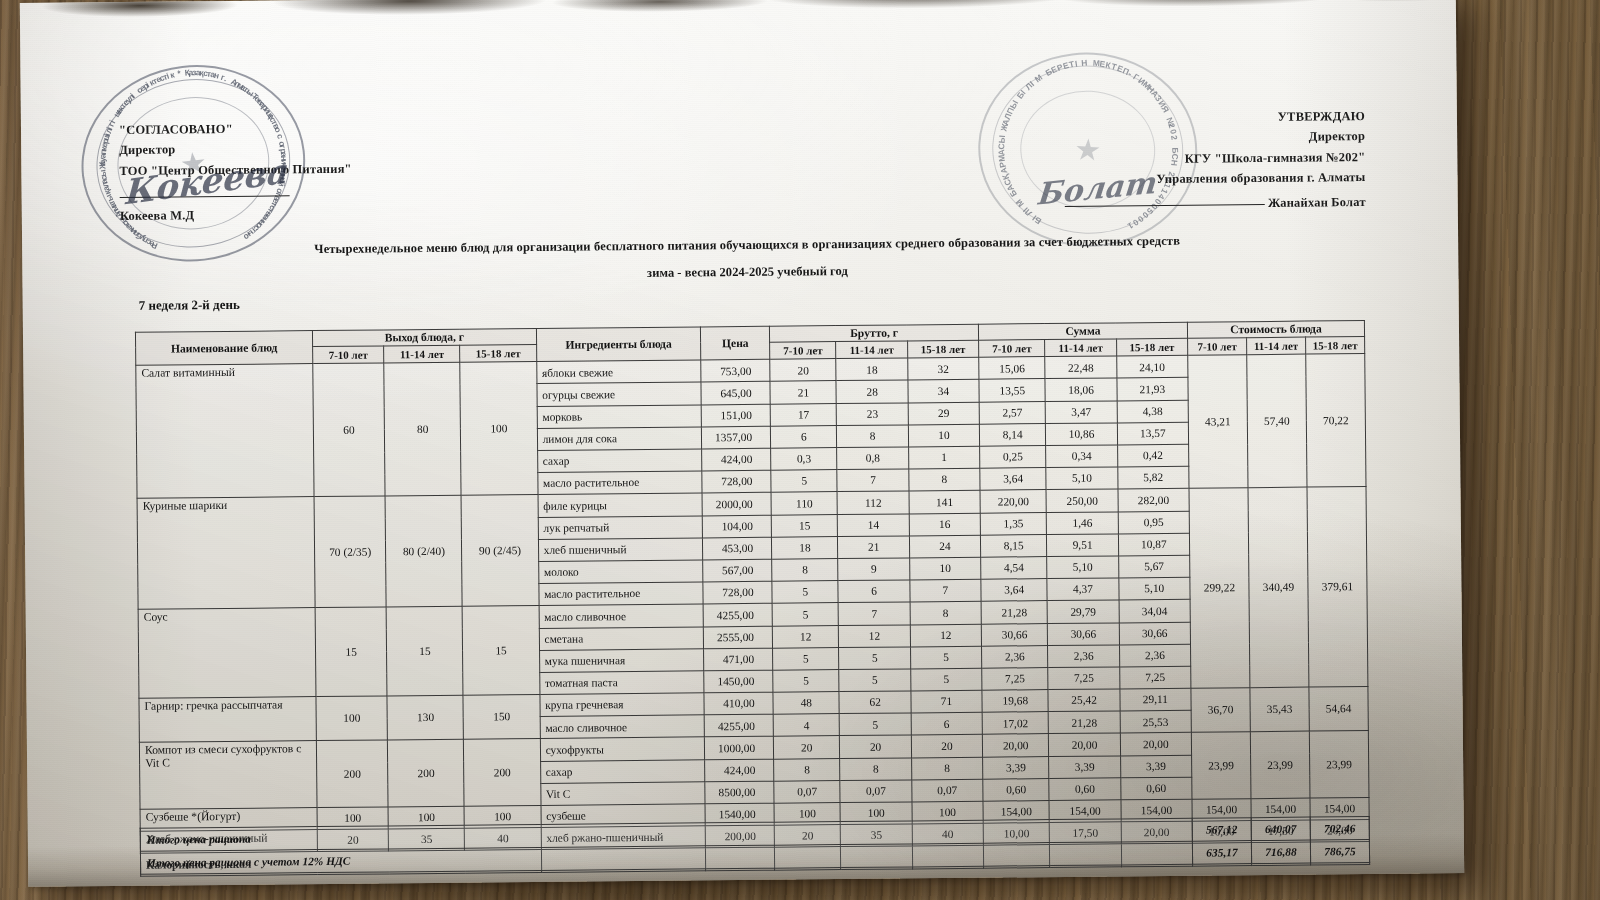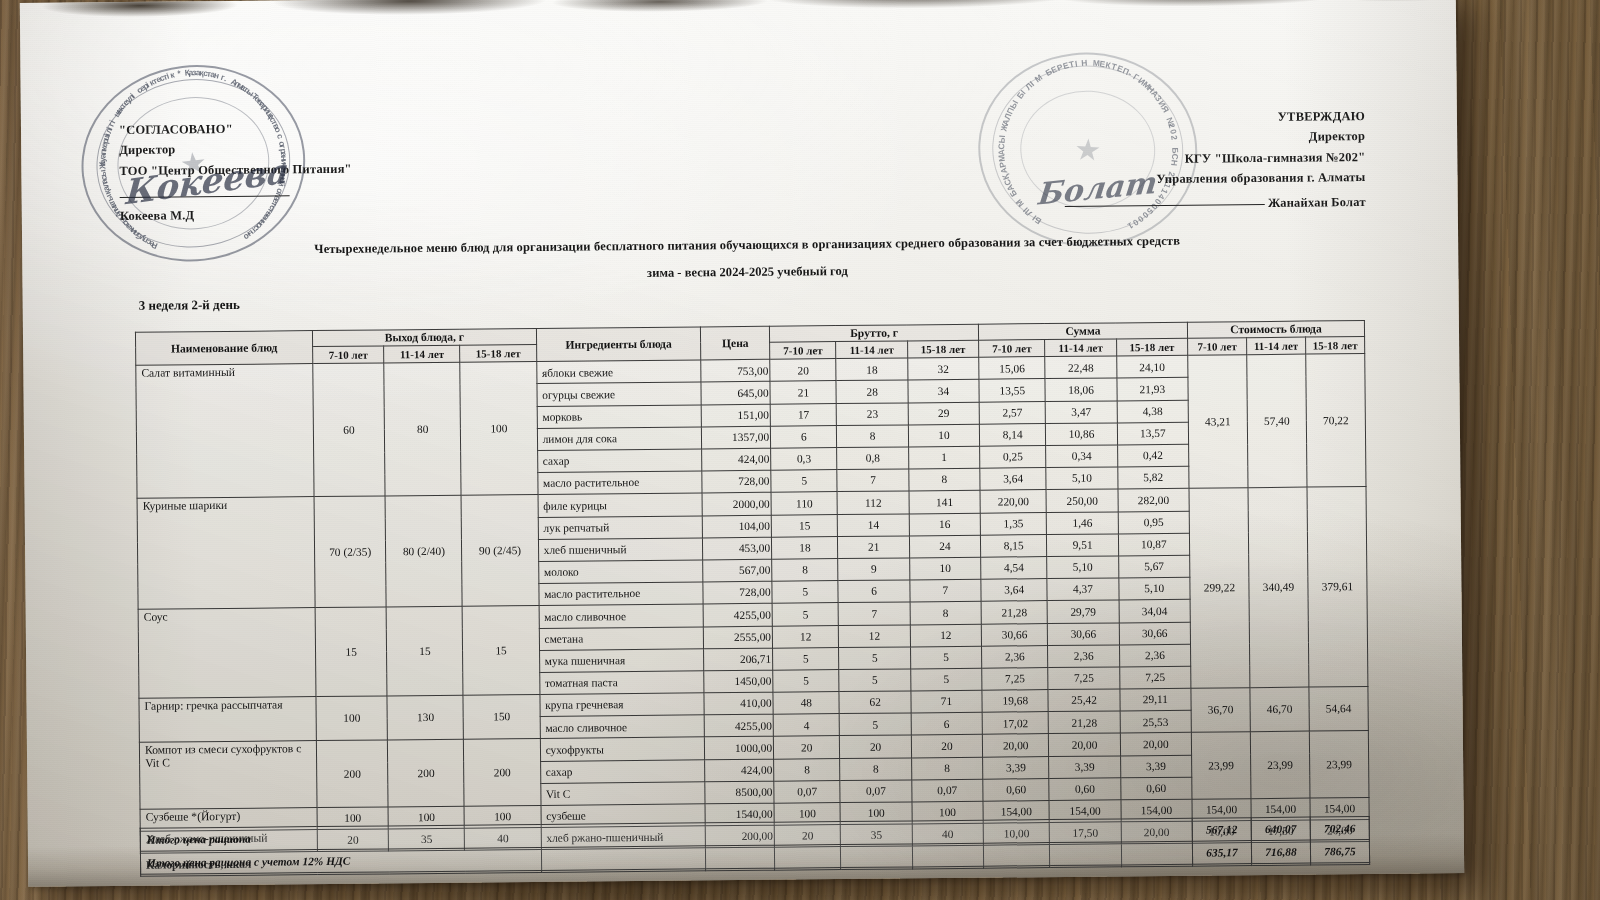--- a/index.html
+++ b/index.html
@@ -137,21 +137,21 @@
   #table-wrap{position:absolute;left:112px;top:330px;width:1230px;}
   table{border-collapse:collapse;width:100%;font-size:11.4px;color:#131313;
         font-family:"Liberation Serif",serif;background:rgba(255,255,255,.10);}
   th,td{border:1px solid #3a3a3a;padding:1px 3px;line-height:1.12;}
   thead th{font-weight:bold;text-align:center;background:rgba(225,223,216,.55);font-size:11.6px;}
   thead th.sub{font-size:11px;padding:2px 2px;}
   td{height:19.2px;}
   td.num{text-align:center;}
   td.name{text-align:left;padding-left:5px;font-size:11.6px;vertical-align:top;}
   td.ing{text-align:left;padding-left:5px;}
-  td.price{text-align:right;padding-right:1px;font-family:Liberation Serif, serif;}
+  td.price{text-align:right;padding-right:18px;font-family:Liberation Serif, serif;}
   td.cost{text-align:center;}
   tr.kcal td{font-weight:bold;text-align:left;padding-left:5px;height:20px;}
   .totrow td{font-weight:bold;font-style:italic;height:20px;}
   .totrow td.lbl{text-align:left;padding-left:6px;}
   .totrow td.val{text-align:center;}
   #totals-wrap{position:absolute;left:112px;top:826px;width:1230px;}
   #totals-wrap table{font-size:11.4px;}
 
   
   #glare{
@@ -409,21 +409,21 @@
     <div><span class="sig-line r"></span>
       <span>Жанайхан Болат</span></div>
   </div>
   <div class="signature" id="sig-right">Болат</div>
 
   <div id="title-wrap">
     <div id="doc-title">Четырехнедельное меню блюд для организации бесплатного питания обучающихся в организациях среднего образования за счет бюджетных средств</div>
     <div id="doc-subtitle">зима - весна 2024-2025 учебный год</div>
   </div>
 
-  <div id="week-day">3 неделя 2-й день</div>
+  <div id="week-day">7 неделя 2-й день</div>
 
   <div id="table-wrap">
     <table>
       <colgroup>
         <col style="width:14.4%">
           <col style="width:5.8%">
           <col style="width:6.2%">
           <col style="width:6.2%">
         <col style="width:13.4%">
           <col style="width:5.6%">
@@ -606,21 +606,21 @@
             <td class="price">2555,00</td>
             <td class="num">12</td>
             <td class="num">12</td>
             <td class="num">12</td>
             <td class="num">30,66</td>
             <td class="num">30,66</td>
             <td class="num">30,66</td>
           </tr>
           <tr>
             <td class="ing">мука пшеничная</td>
-            <td class="price">206,71</td>
+            <td class="price">471,00</td>
             <td class="num">5</td>
             <td class="num">5</td>
             <td class="num">5</td>
             <td class="num">2,36</td>
             <td class="num">2,36</td>
             <td class="num">2,36</td>
           </tr>
           <tr>
             <td class="ing">томатная паста</td>
             <td class="price">1450,00</td>
@@ -638,21 +638,21 @@
             <td class="num" rowspan="2">150</td>
             <td class="ing">крупа гречневая</td>
             <td class="price">410,00</td>
             <td class="num">48</td>
             <td class="num">62</td>
             <td class="num">71</td>
             <td class="num">19,68</td>
             <td class="num">25,42</td>
             <td class="num">29,11</td>
             <td class="cost" rowspan="2">36,70</td>
-            <td class="cost" rowspan="2">46,70</td>
+            <td class="cost" rowspan="2">35,43</td>
             <td class="cost" rowspan="2">54,64</td>
           </tr>
           <tr>
             <td class="ing">масло сливочное</td>
             <td class="price">4255,00</td>
             <td class="num">4</td>
             <td class="num">5</td>
             <td class="num">6</td>
             <td class="num">17,02</td>
             <td class="num">21,28</td>

